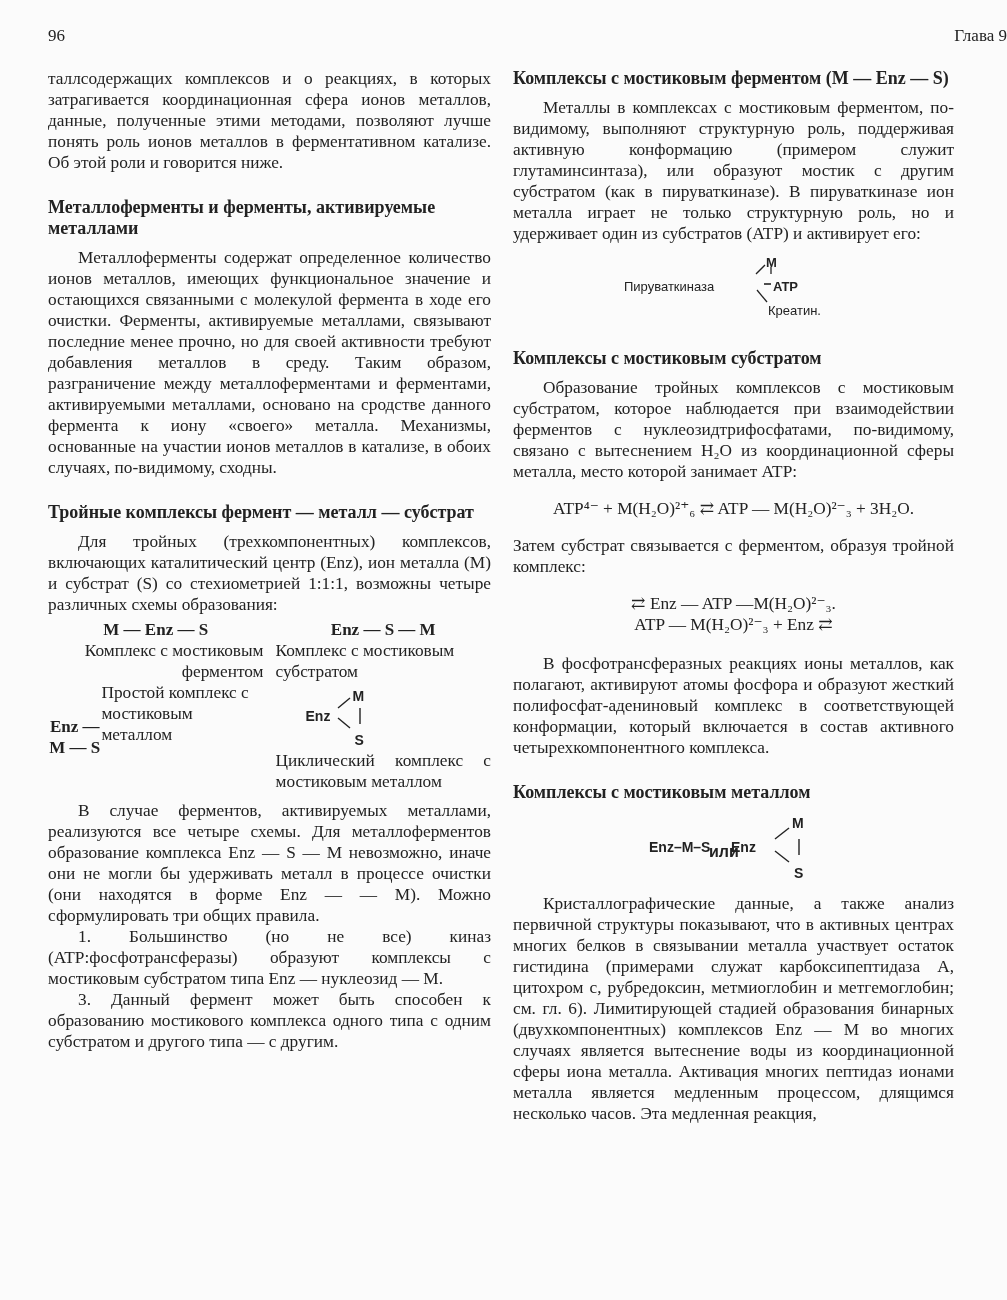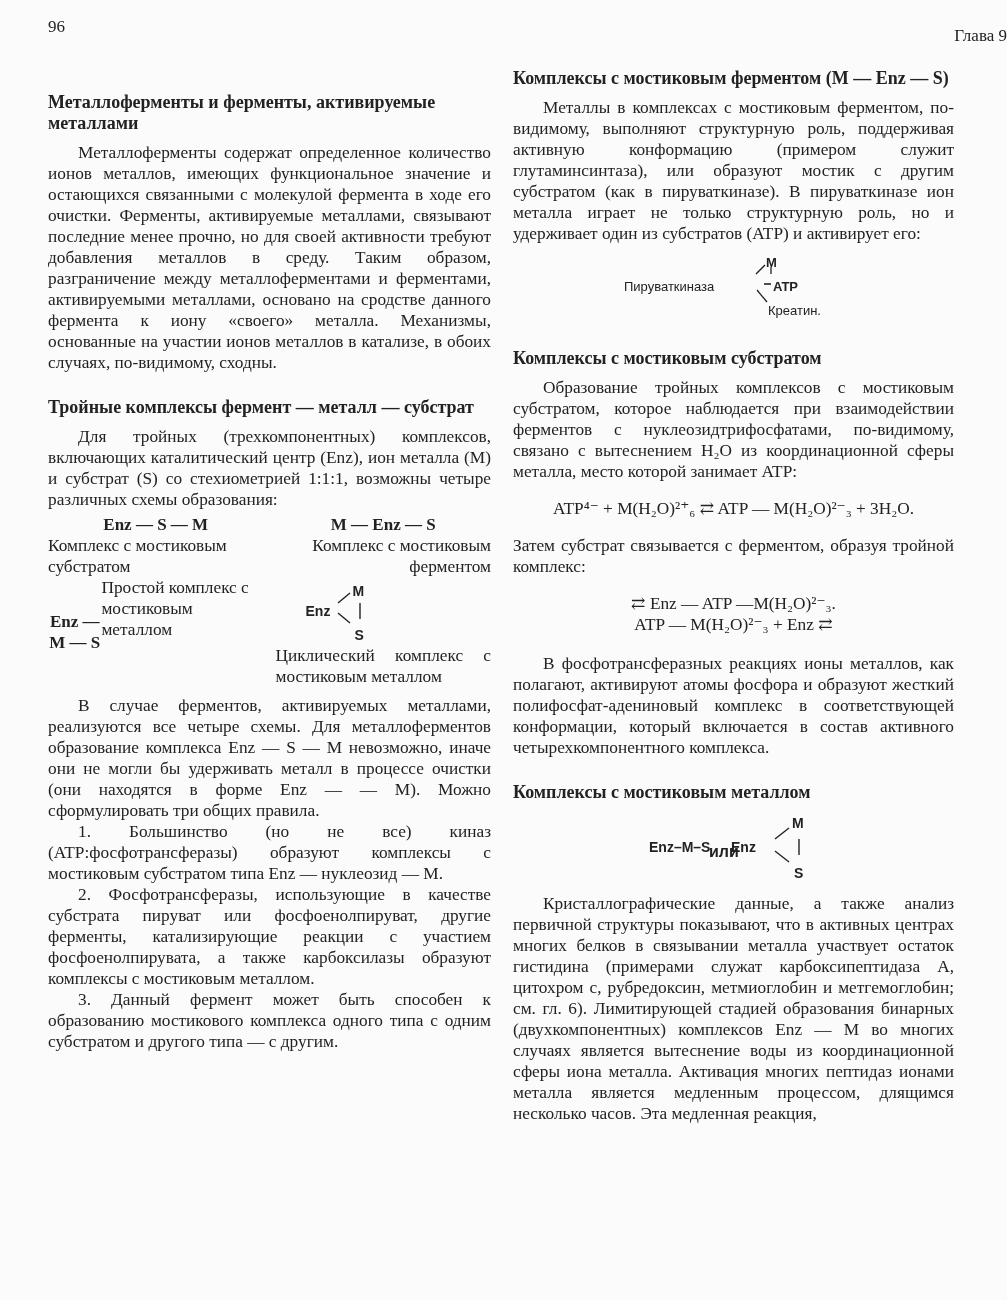--- a/index.html
+++ b/index.html
@@ -1,18 +1,18 @@
 <!DOCTYPE html>
 <html><head>
 <meta charset="utf-8">
 <style>
   html, body { margin:0; padding:0; background:#fbfbfb; }
   body { width:1007px; height:1300px; position:relative; overflow:hidden;
          font-family:"Liberation Serif","DejaVu Serif",serif; color:#222; }
-  .hdr-num { position:absolute; left:48px; top:17px; font-size:17px; }
+  .hdr-num { position:absolute; left:48px; top:26px; font-size:17px; }
   .hdr-title { position:absolute; left:0; width:1007px; top:26px; text-align:right; font-size:17px; }
   .col { position:absolute; top:68px; font-size:17.3px; line-height:21px; }
   .col-left { left:48px; width:443px; }
   .col-right { left:513px; width:441px; }
   p { margin:0; text-align:justify; }
   p.ind { text-indent:30px; }
   h2 { margin:0; font-size:18px; line-height:21px; font-weight:bold; text-align:left; }
   .gap { height:24px; }
   .sgap { height:8px; }
   .eq { text-align:center; margin:0; }
@@ -23,37 +23,38 @@
   .pdiag { position:relative; height:74px; margin-top:6px; }
   .mdiag { position:relative; height:78px; margin-top:6px; }
 </style>
 </head>
 <body>
 
 <div class="hdr-num">96</div>
 <div class="hdr-title">Глава 9</div>
 
 <div class="col col-left">
+  <p>таллсодержащих комплексов и о реакциях, в которых затрагивается координационная сфера ионов металлов, данные, полученные этими методами, позволяют лучше понять роль ионов металлов в ферментативном катализе. Об этой роли и говорится ниже.</p>
   <div class="gap"></div>
   <h2>Металлоферменты и ферменты, активируемые металлами</h2>
   <div class="sgap"></div>
   <p class="ind">Металлоферменты содержат определенное количество ионов металлов, имеющих функциональное значение и остающихся связанными с молекулой фермента в ходе его очистки. Ферменты, активируемые металлами, связывают последние менее прочно, но для своей активности требуют добавления металлов в среду. Таким образом, разграничение между металлоферментами и ферментами, активируемыми металлами, основано на сродстве данного фермента к иону «своего» металла. Механизмы, основанные на участии ионов металлов в катализе, в обоих случаях, по-видимому, сходны.</p>
   <div class="gap"></div>
   <h2 style="text-align:justify;">Тройные комплексы фермент — металл — субстрат</h2>
   <div class="sgap"></div>
   <p class="ind">Для тройных (трехкомпонентных) комплексов, включающих каталитический центр (Enz), ион металла (M) и субстрат (S) со стехиометрией 1:1:1, возможны четыре различных схемы образования:</p>
 
   <div class="schemes" style="margin-top:4px;">
     <div>
+      <div class="formula-b">M — Enz — S</div>
+      <div class="right">Комплекс с мостиковым ферментом</div>
+    </div>
+    <div>
       <div class="formula-b">Enz — S — M</div>
       <div>Комплекс с мостиковым субстратом</div>
-    </div>
-    <div>
-      <div class="formula-b">M — Enz — S</div>
-      <div class="right">Комплекс с мостиковым ферментом</div>
     </div>
     <div style="display:flex;flex-direction:row;justify-content:space-between;height:110px;">
       <div class="formula-b" style="margin-top:34px;">Enz — M — S</div>
       <div>Простой комплекс с мостиковым металлом</div>
     </div>
     <div style="display:flex;flex-direction:column;justify-content:space-between;height:110px;">
       <div style="position:relative;height:64px;margin-top:4px;">
         <span class="sans" style="position:absolute;left:30px;top:20px;font-weight:bold;font-size:14px;">Enz</span>
         <span class="sans" style="position:absolute;left:77px;top:0;font-weight:bold;font-size:14px;">M</span>
         <span class="sans" style="position:absolute;left:79px;top:44px;font-weight:bold;font-size:14px;">S</span>
@@ -63,21 +64,20 @@
           <line x1="84" y1="22" x2="84" y2="38" stroke="#222" stroke-width="1.4"></line>
         </svg>
       </div>
       <div style="text-align:justify;">Циклический комплекс с мостиковым металлом</div>
     </div>
   </div>
 
   <div class="sgap"></div>
   <p class="ind">В случае ферментов, активируемых металлами, реализуются все четыре схемы. Для металлоферментов образование комплекса Enz — S — M невозможно, иначе они не могли бы удерживать металл в процессе очистки (они находятся в форме Enz — — M). Можно сформулировать три общих правила.</p>
   <p class="ind">1. Большинство (но не все) киназ (ATP:фосфотрансферазы) образуют комплексы с мостиковым субстратом типа Enz — нуклеозид — M.</p>
-  <p class="ind">2. Фосфотрансферазы, использующие в качестве субстрата пируват или фосфоенолпируват, другие ферменты, катализирующие реакции с участием фосфоенолпирувата, а также карбоксилазы образуют комплексы с мостиковым металлом.</p>
   <p class="ind">3. Данный фермент может быть способен к образованию мостикового комплекса одного типа с одним субстратом и другого типа — с другим.</p>
 </div>
 
 <div class="col col-right">
   <h2>Комплексы с мостиковым ферментом (M — Enz — S)</h2>
   <div class="sgap"></div>
   <p class="ind">Металлы в комплексах с мостиковым ферментом, по-видимому, выполняют структурную роль, поддерживая активную конформацию (примером служит глутаминсинтаза), или образуют мостик с другим субстратом (как в пируваткиназе). В пируваткиназе ион металла играет не только структурную роль, но и удерживает один из субстратов (ATP) и активирует его:</p>
 
   <div class="pdiag">
     <span class="sans" style="position:absolute;left:111px;top:26px;font-size:13px;">Пируваткиназа</span>

